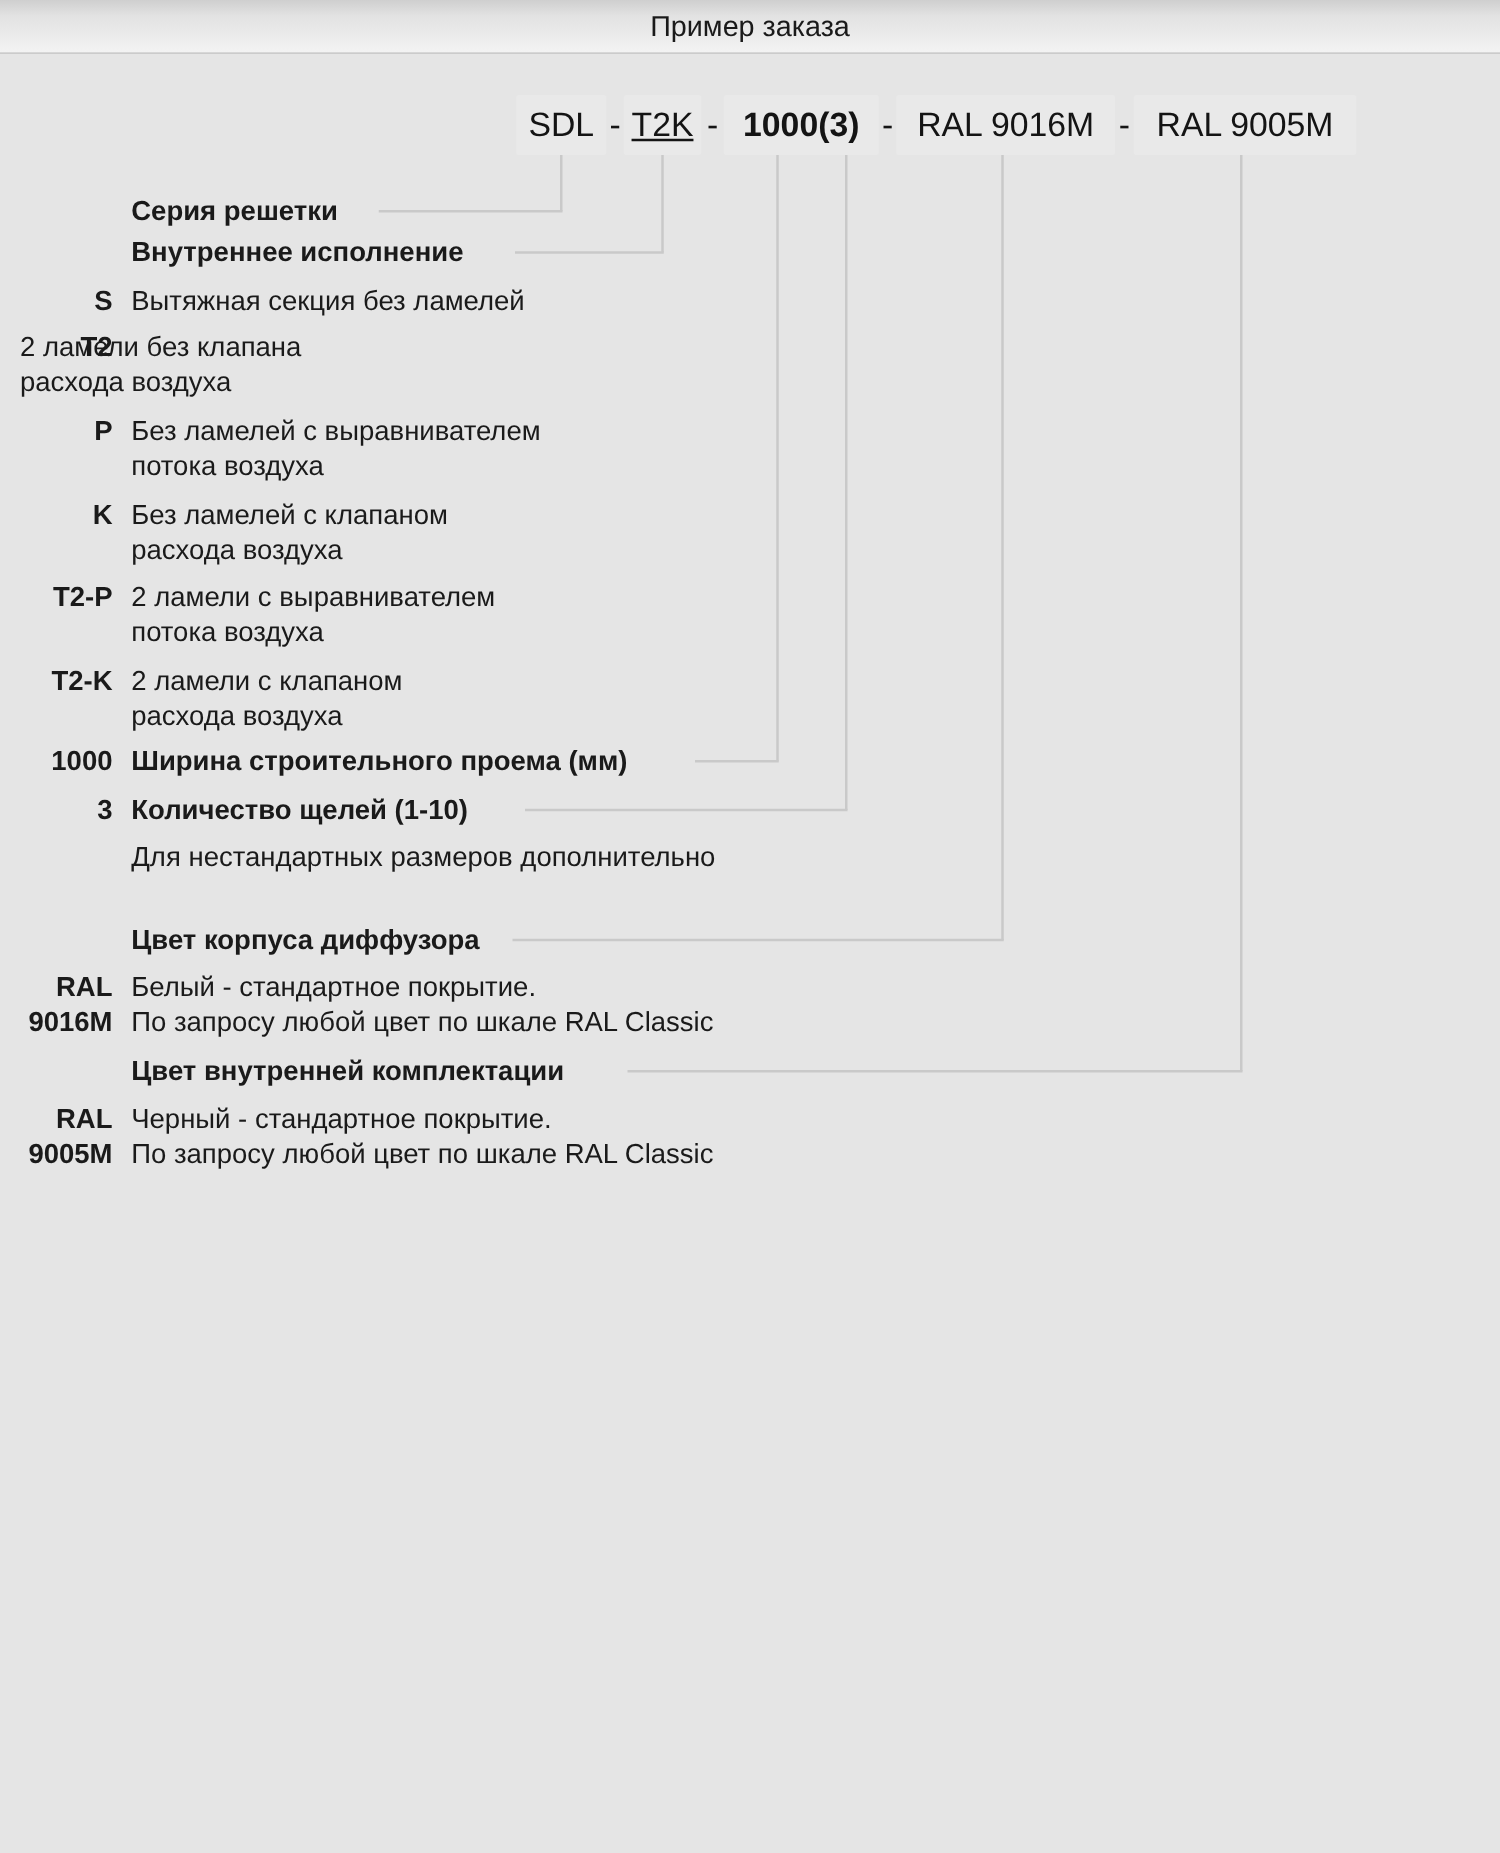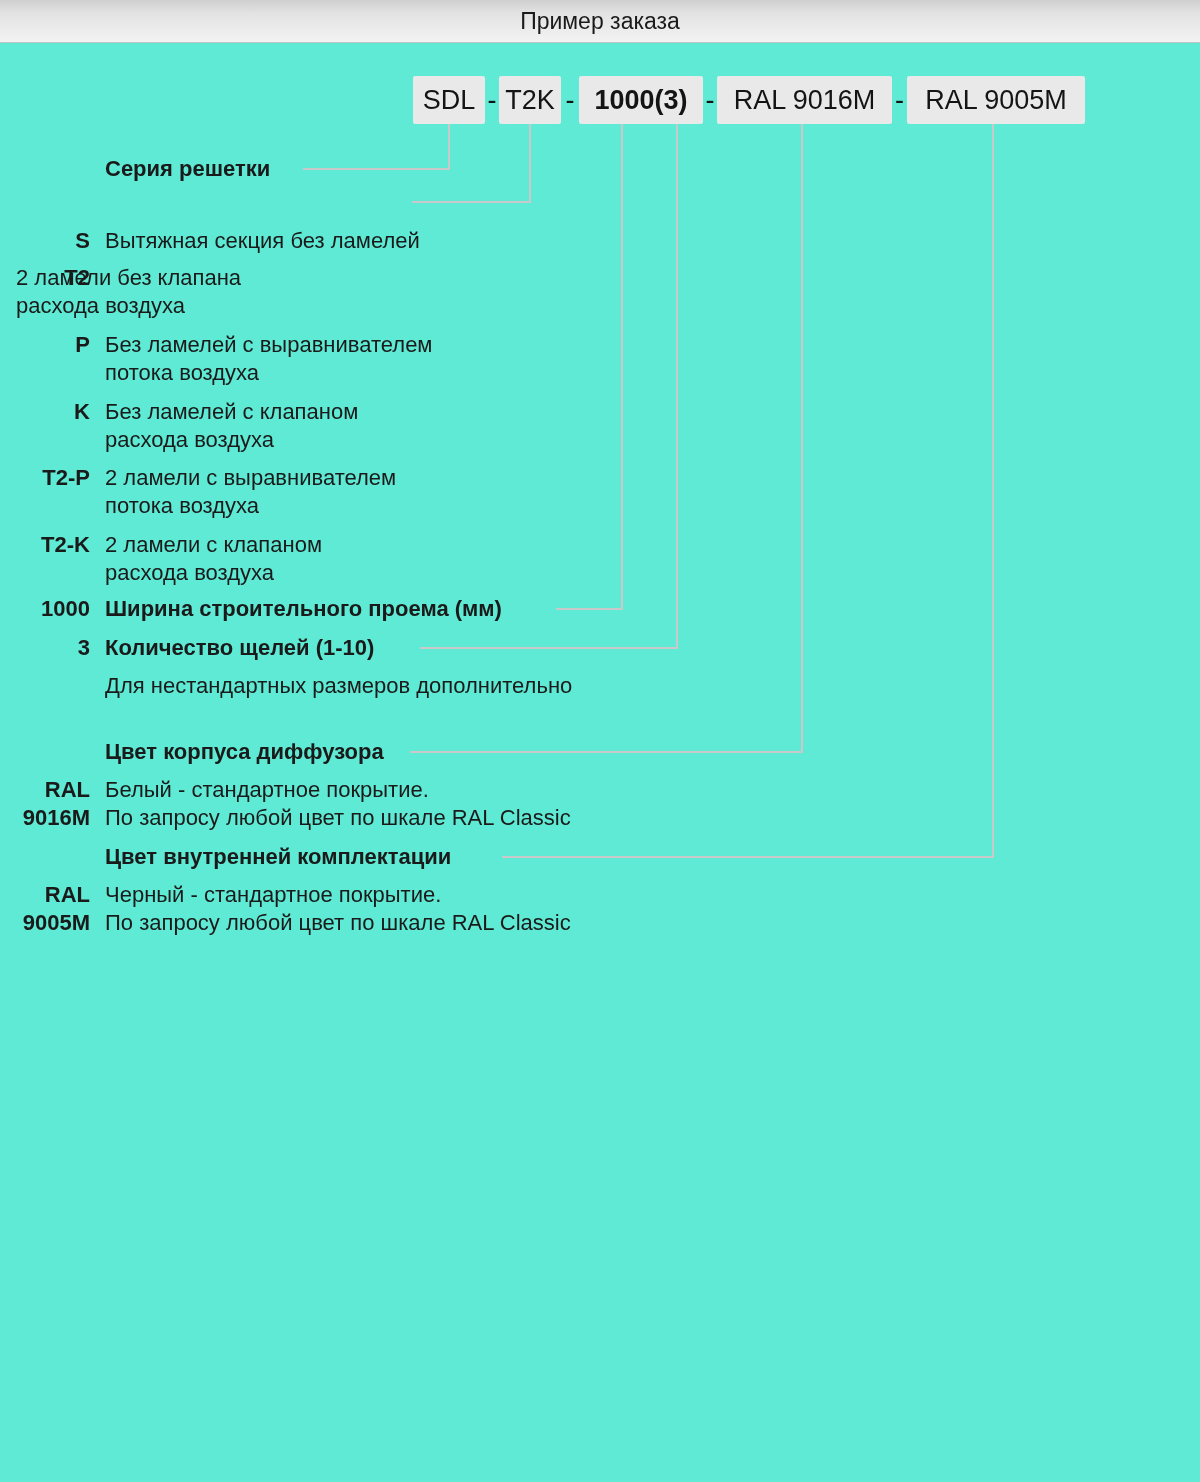--- a/index.html
+++ b/index.html
@@ -1,18 +1,18 @@
 <!DOCTYPE html>
 <html><head>
 <meta charset="utf-8">
 <style>
   html,body{margin:0;padding:0;background:#ffffff;}
   .page{
     position:relative;width:1200px;height:1482px;margin:0 auto;
-    background:#5eead4;overflow:hidden;
+    background:#e5e5e5;overflow:hidden;
     font-family:"Liberation Sans","DejaVu Sans",sans-serif;
     color:#1a1a1a;
   }
 
   
   .topbar{
     position:absolute;top:0;left:0;width:1200px;height:42px;
     background:linear-gradient(180deg,#cfcfcf 0%,#e2e2e2 30%,#f3f3f3 100%);
     border-bottom:1px solid #c2c2c2;
     display:flex;align-items:center;justify-content:center;
@@ -20,21 +20,21 @@
   }
 
   
   .codebox{
     position:absolute;top:76px;height:48px;
     background:#e9e9e9;border-radius:2px;
     display:flex;align-items:center;justify-content:center;
     font-size:27px;font-weight:500;color:#141414;white-space:nowrap;
   }
   .b0{left:413px;width:72px;}
-  .b1{left:499px;width:62px;}
+  .b1{left:499px;width:62px;text-decoration:underline;}
   .b2{left:579px;width:124px;font-weight:bold;}
   .b3{left:717px;width:175px;}
   .b4{left:907px;width:178px;}
   .dash{
     position:absolute;top:76px;height:48px;line-height:48px;
     font-size:27px;font-weight:500;color:#141414;text-align:center;
   }
   .d0{left:485px;width:14px;}
   .d1{left:561px;width:18px;}
   .d2{left:703px;width:14px;}
@@ -100,20 +100,23 @@
   <div class="hline hl9"></div>
   <div class="vline vl9"></div>
   <div class="hline hl11"></div>
   <div class="vline vl11"></div>
   <div class="hline hl13"></div>
   <div class="vline vl13"></div>
 
   <div class="lrow r0">
     <span class="lbl">Серия решетки</span>
   </div>
+  <div class="lrow r1">
+    <span class="lbl">Внутреннее исполнение</span>
+  </div>
 
   <div class="lrow r2">
     <span class="code">S</span>
     <div class="dline">Вытяжная секция без ламелей</div>
   </div>
   <div class="lrow r3">
     <span class="code">T2</span>
     <div class="dline">2 ламели без клапана</div>
     <div class="dline">расхода воздуха</div>
   </div>

